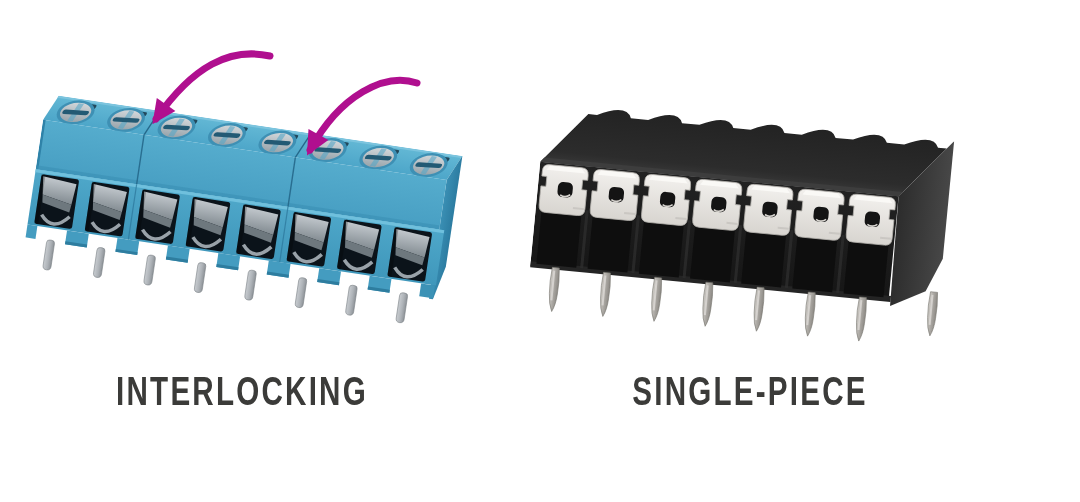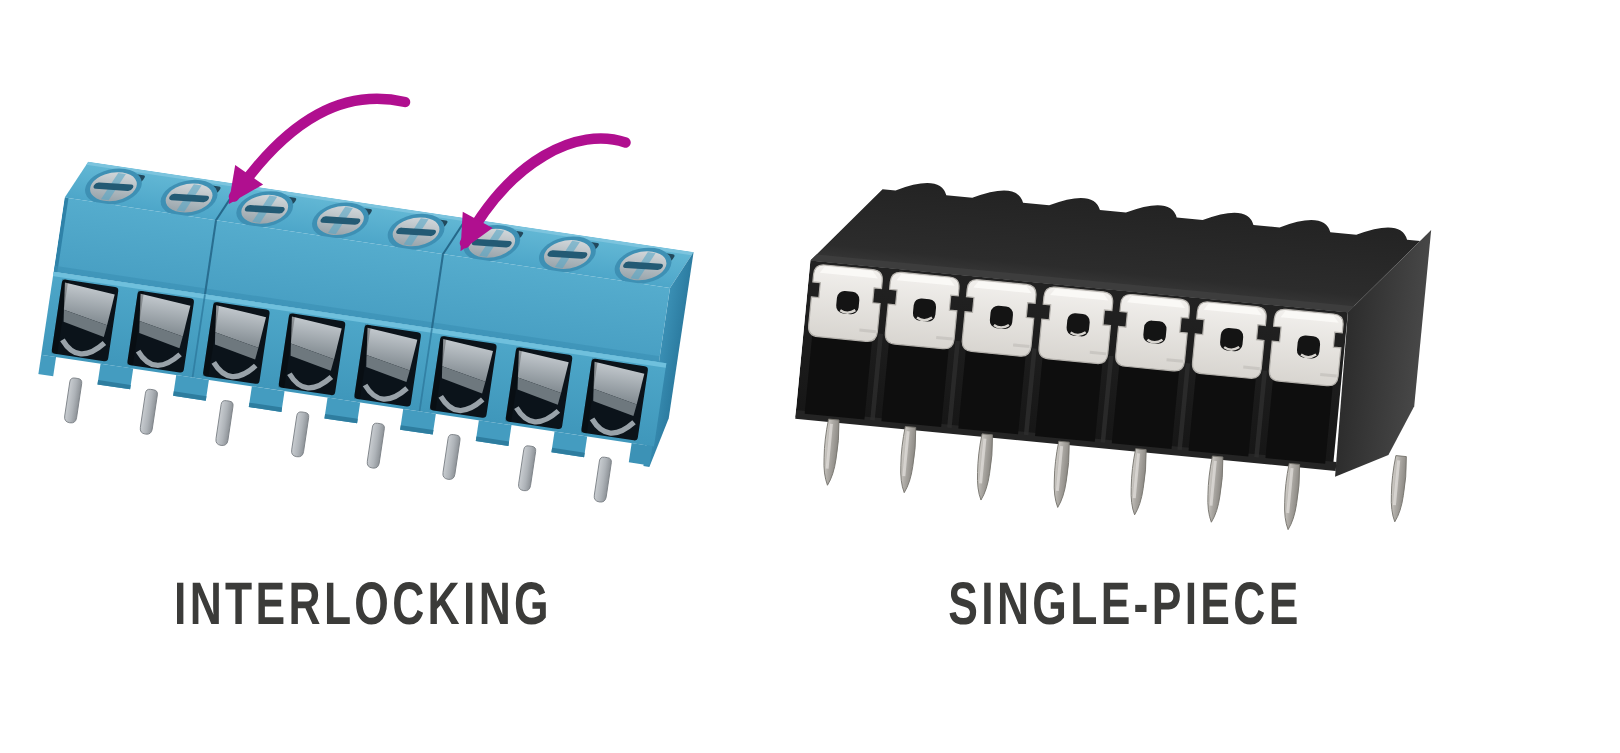--- a/index.html
+++ b/index.html
@@ -1,21 +1,21 @@
 <!DOCTYPE html>
 <html><head>
 <meta charset="utf-8">
 <style>
   html,body{margin:0;padding:0;}
   body{
     width:1080px;height:502px;position:relative;overflow:hidden;
     background:#ffffff;
     font-family:"Liberation Sans", sans-serif;
   }
-  .stage{position:absolute;inset:0;margin-top:12px;}
+  .stage{position:absolute;inset:0;}
   .product-wrap{position:absolute;transform-origin:0 0;}
   #blue-wrap{left:47px;top:94px;width:470px;height:300px;transform:rotate(8.5deg);}
   #black-wrap{left:546px;top:102px;width:480px;height:280px;transform:rotate(5.5deg);}
   #arrow-layer{position:absolute;left:0;top:0;width:1080px;height:502px;pointer-events:none;}
   .caption{
     position:absolute;top:371px;width:400px;
     text-align:center;
     font-size:40px;font-weight:700;line-height:1.0;
     letter-spacing:3px;
     color:#3b3b39;

